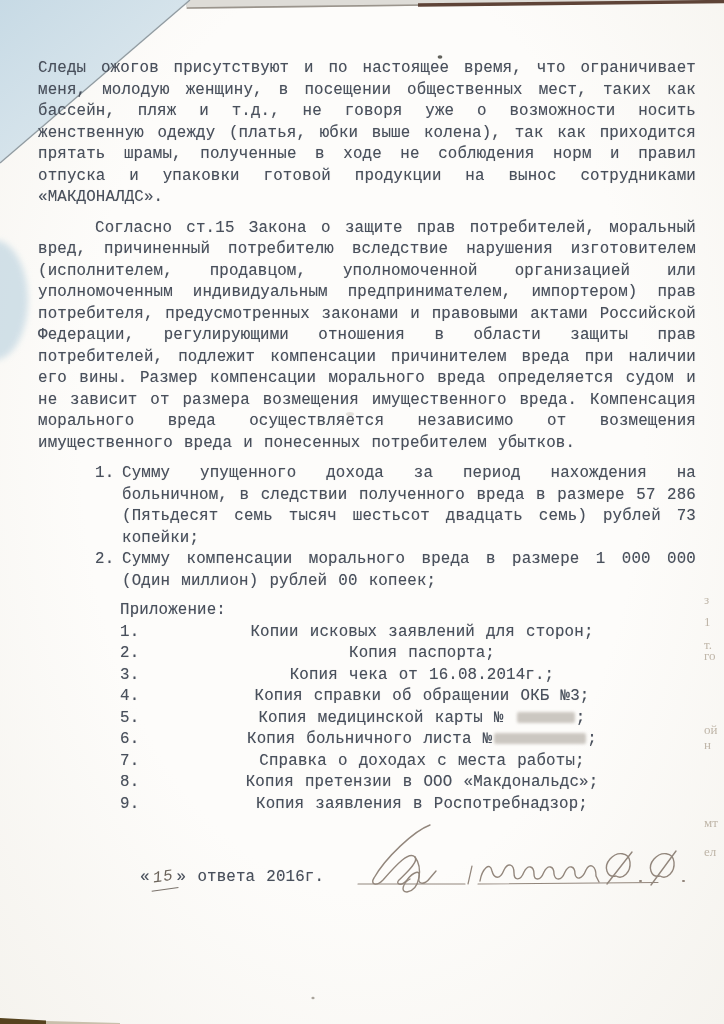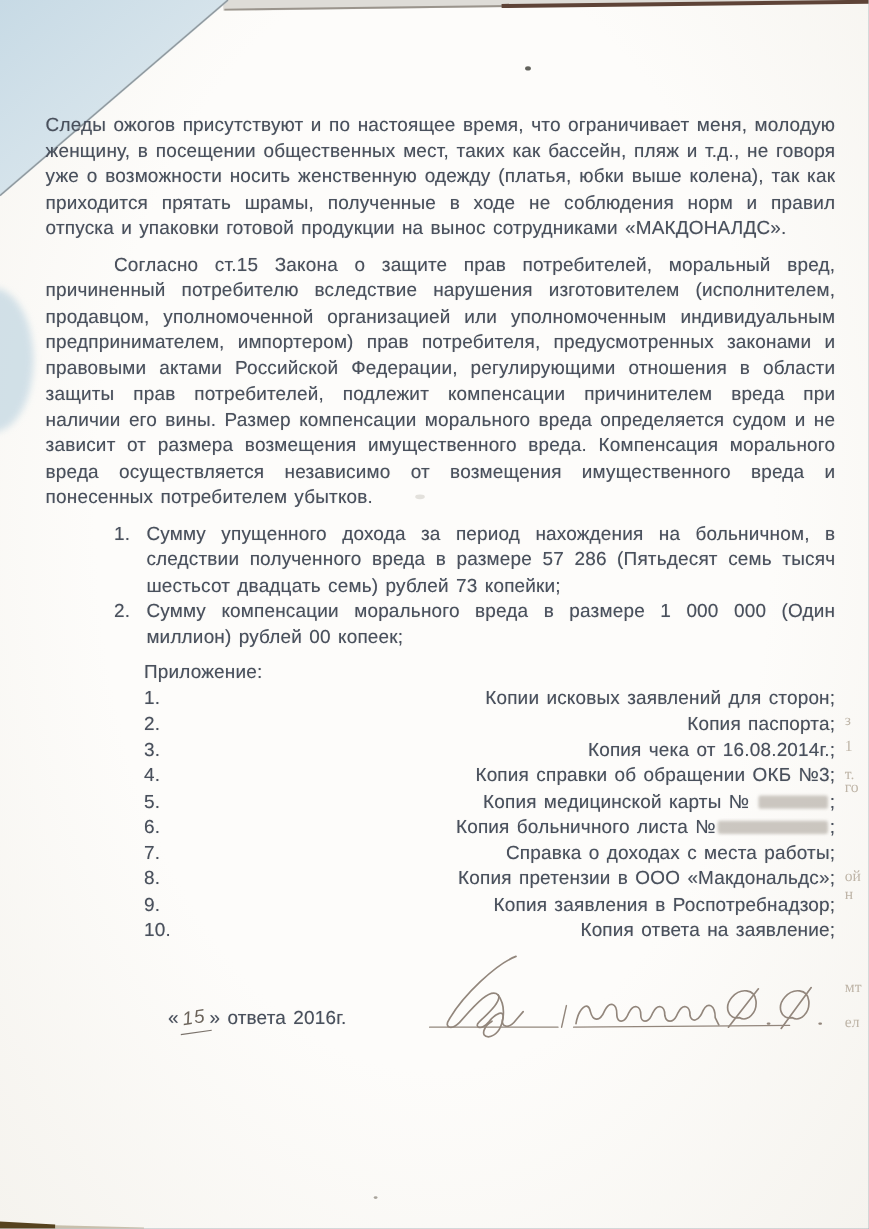--- a/index.html
+++ b/index.html
@@ -12,44 +12,43 @@
     overflow: hidden;
     box-shadow: 0 0 6px rgba(0,0,0,.35);
   }
   
   .artifacts { position: absolute; inset: 0; pointer-events: none; }
 
   
   .doc {
     position: absolute;
     left: 38px; right: 28px; top: 58px;
-    font-family: Liberation Sans, sans-serif;
+    font-family: Liberation Mono, monospace;
     font-size: 15.8px;
     line-height: 21.5px;
     color: #49505c;
     text-align: justify;
     word-spacing: 1.5px;
     letter-spacing: .15px;
     text-shadow: 0 0 .7px rgba(73,80,92,.45);
-    margin-top: 36px;
   }
   .doc p { margin: 0 0 9px 0; text-indent: 57px; }
   .doc p.no-indent { text-indent: 0; }
   .request-heading { margin: 0 0 9px 0; text-indent: 57px; }
 
   ol.claims { list-style: none; margin: 0 0 0 57px; padding: 0; }
   ol.claims li { display: flex; }
   ol.claims .num { flex: 0 0 27px; }
   ol.claims .txt { flex: 1; text-align: justify; }
 
   .attachments { margin: 8px 0 0 82px; }
   .attachments .att-title { margin: 0; }
   .att-item { display: flex; }
   .att-item .num { flex: 0 0 28px; }
-  .att-item .txt { flex: 1; text-align: right; }
+  .att-item .txt { flex: 1; text-align: center; }
 
   .redacted {
     display: inline-block;
     height: 11px;
     margin: 0 1px -1px 2px;
     border-radius: 2px;
     background: #b7b1a9;
     filter: blur(1.4px);
     opacity: .7;
   }
@@ -189,24 +188,20 @@
         <span class="txt">Справка о доходах с места работы;</span>
       </div>
       <div class="att-item">
         <span class="num">8.</span>
         <span class="txt">Копия претензии в ООО «Макдональдс»;</span>
       </div>
       <div class="att-item">
         <span class="num">9.</span>
         <span class="txt">Копия заявления в Роспотребнадзор;</span>
       </div>
-      <div class="att-item">
-        <span class="num">10.</span>
-        <span class="txt">Копия ответа на заявление;</span>
-      </div>
     </div>
 
     <div class="date-sign-row">
       <div class="date-line"><span>«</span><span class="hand-day">15</span><span>»</span><span> ответа 2016г.</span></div>
 
       <div class="signature">
         <svg width="332" height="78" viewBox="0 0 332 78" aria-hidden="true">
           <g stroke="#8a7d72" stroke-width="1.4" fill="none" stroke-linecap="round" stroke-linejoin="round" opacity=".92">
 
             <path d="M2,63 L109,63" stroke-width="1.1"></path>

